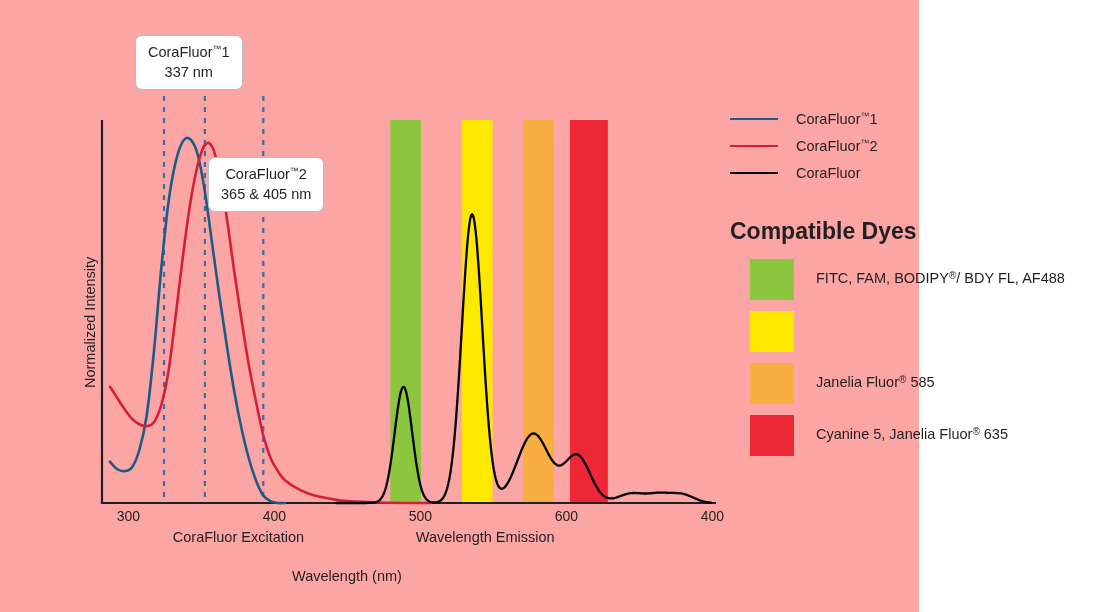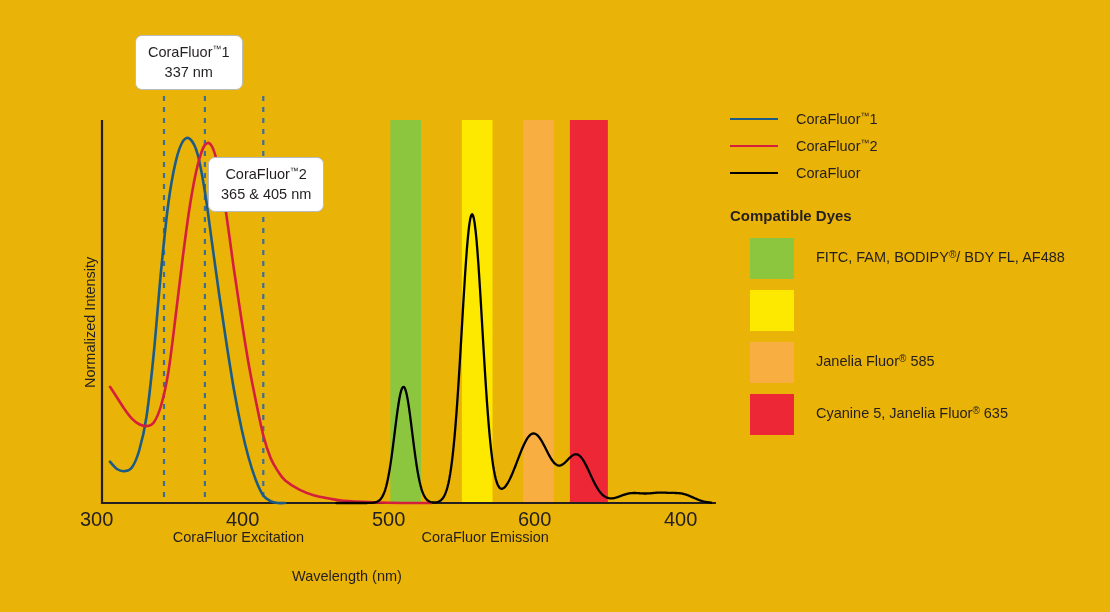--- a/index.html
+++ b/index.html
@@ -5,23 +5,23 @@
   * { box-sizing: border-box; }
   html, body {
     margin: 0; padding: 0;
     width: 1110px; height: 612px;
     background: #ffffff;
     font-family: "Liberation Sans", sans-serif;
     overflow: hidden;
   }
   #root {
     position: relative;
-    width: 1110px;
+    width: 919px;
     height: 612px;
-    background: #eab308;
+    background: #fca5a5;
   }
   .plot-svg {
     position: absolute;
     left: 0; top: 0;
     width: 1110px; height: 612px;
   }
   
   .callout {
     position: absolute;
     background: #ffffff;
@@ -35,23 +35,23 @@
     white-space: nowrap;
   }
   .callout .ln { display: block; }
   .sup-tm { font-size: 9px; vertical-align: 5px; letter-spacing: 0; }
   #callout-1 { left: 135px; top: 35px; }
   #callout-2 { left: 208px; top: 157px; }
 
   
   .axis-tick {
     position: absolute;
-    font-size: 20px;
-    color: #231f20;
-    text-align: left;
+    font-size: 14px;
+    color: #231f20;
+    text-align: right;
     width: 60px;
   }
   .sub-label {
     position: absolute;
     font-size: 14.5px;
     color: #231f20;
     text-align: center;
     white-space: nowrap;
   }
   .x-axis-title {
@@ -88,24 +88,24 @@
     border-top-style: solid;
     margin-right: 18px;
     flex: 0 0 48px;
   }
   .legend-label {
     font-size: 14.5px;
     color: #231f20;
     white-space: nowrap;
   }
   #dyes-title {
-    font-size: 15px;
+    font-size: 23px;
     color: #231f20;
     font-weight: 600;
-    margin-top: 21px;
+    margin-top: 32px;
     margin-bottom: 14px;
   }
   .dye-row {
     display: flex;
     align-items: flex-start;
     margin-bottom: 11px;
     padding-left: 20px;
   }
   .dye-swatch {
     width: 44px;
@@ -161,21 +161,21 @@
 
   <div id="xticks">
       <div class="axis-tick" style="left: 80px; top: 508px;">300</div>
       <div class="axis-tick" style="left: 226px; top: 508px;">400</div>
       <div class="axis-tick" style="left: 372px; top: 508px;">500</div>
       <div class="axis-tick" style="left: 518px; top: 508px;">600</div>
       <div class="axis-tick" style="left: 664px; top: 508px;">400</div>
     </div>
 
   <div class="sub-label" id="sub-left" style="left: 158.48px; top: 529px; width: 160px;">CoraFluor Excitation</div>
-  <div class="sub-label" id="sub-right" style="left: 405.22px; top: 529px; width: 160px;">CoraFluor Emission</div>
+  <div class="sub-label" id="sub-right" style="left: 405.22px; top: 529px; width: 160px;">Wavelength Emission</div>
 
   <div class="x-axis-title" id="x-title" style="left:292px; top:568px;">Wavelength (nm)</div>
   <div class="y-axis-title" id="y-title" style="left:82px; top:388px;">Normalized Intensity</div>
 
   <div id="right-panel">
     <div id="legend-list">
         <div class="legend-row">
           <span class="legend-swatch-line" style="border-top-color: rgb(29, 91, 135);"></span>
           <span class="legend-label">CoraFluor<span class="sup-tm">™</span>1</span>
         </div>

